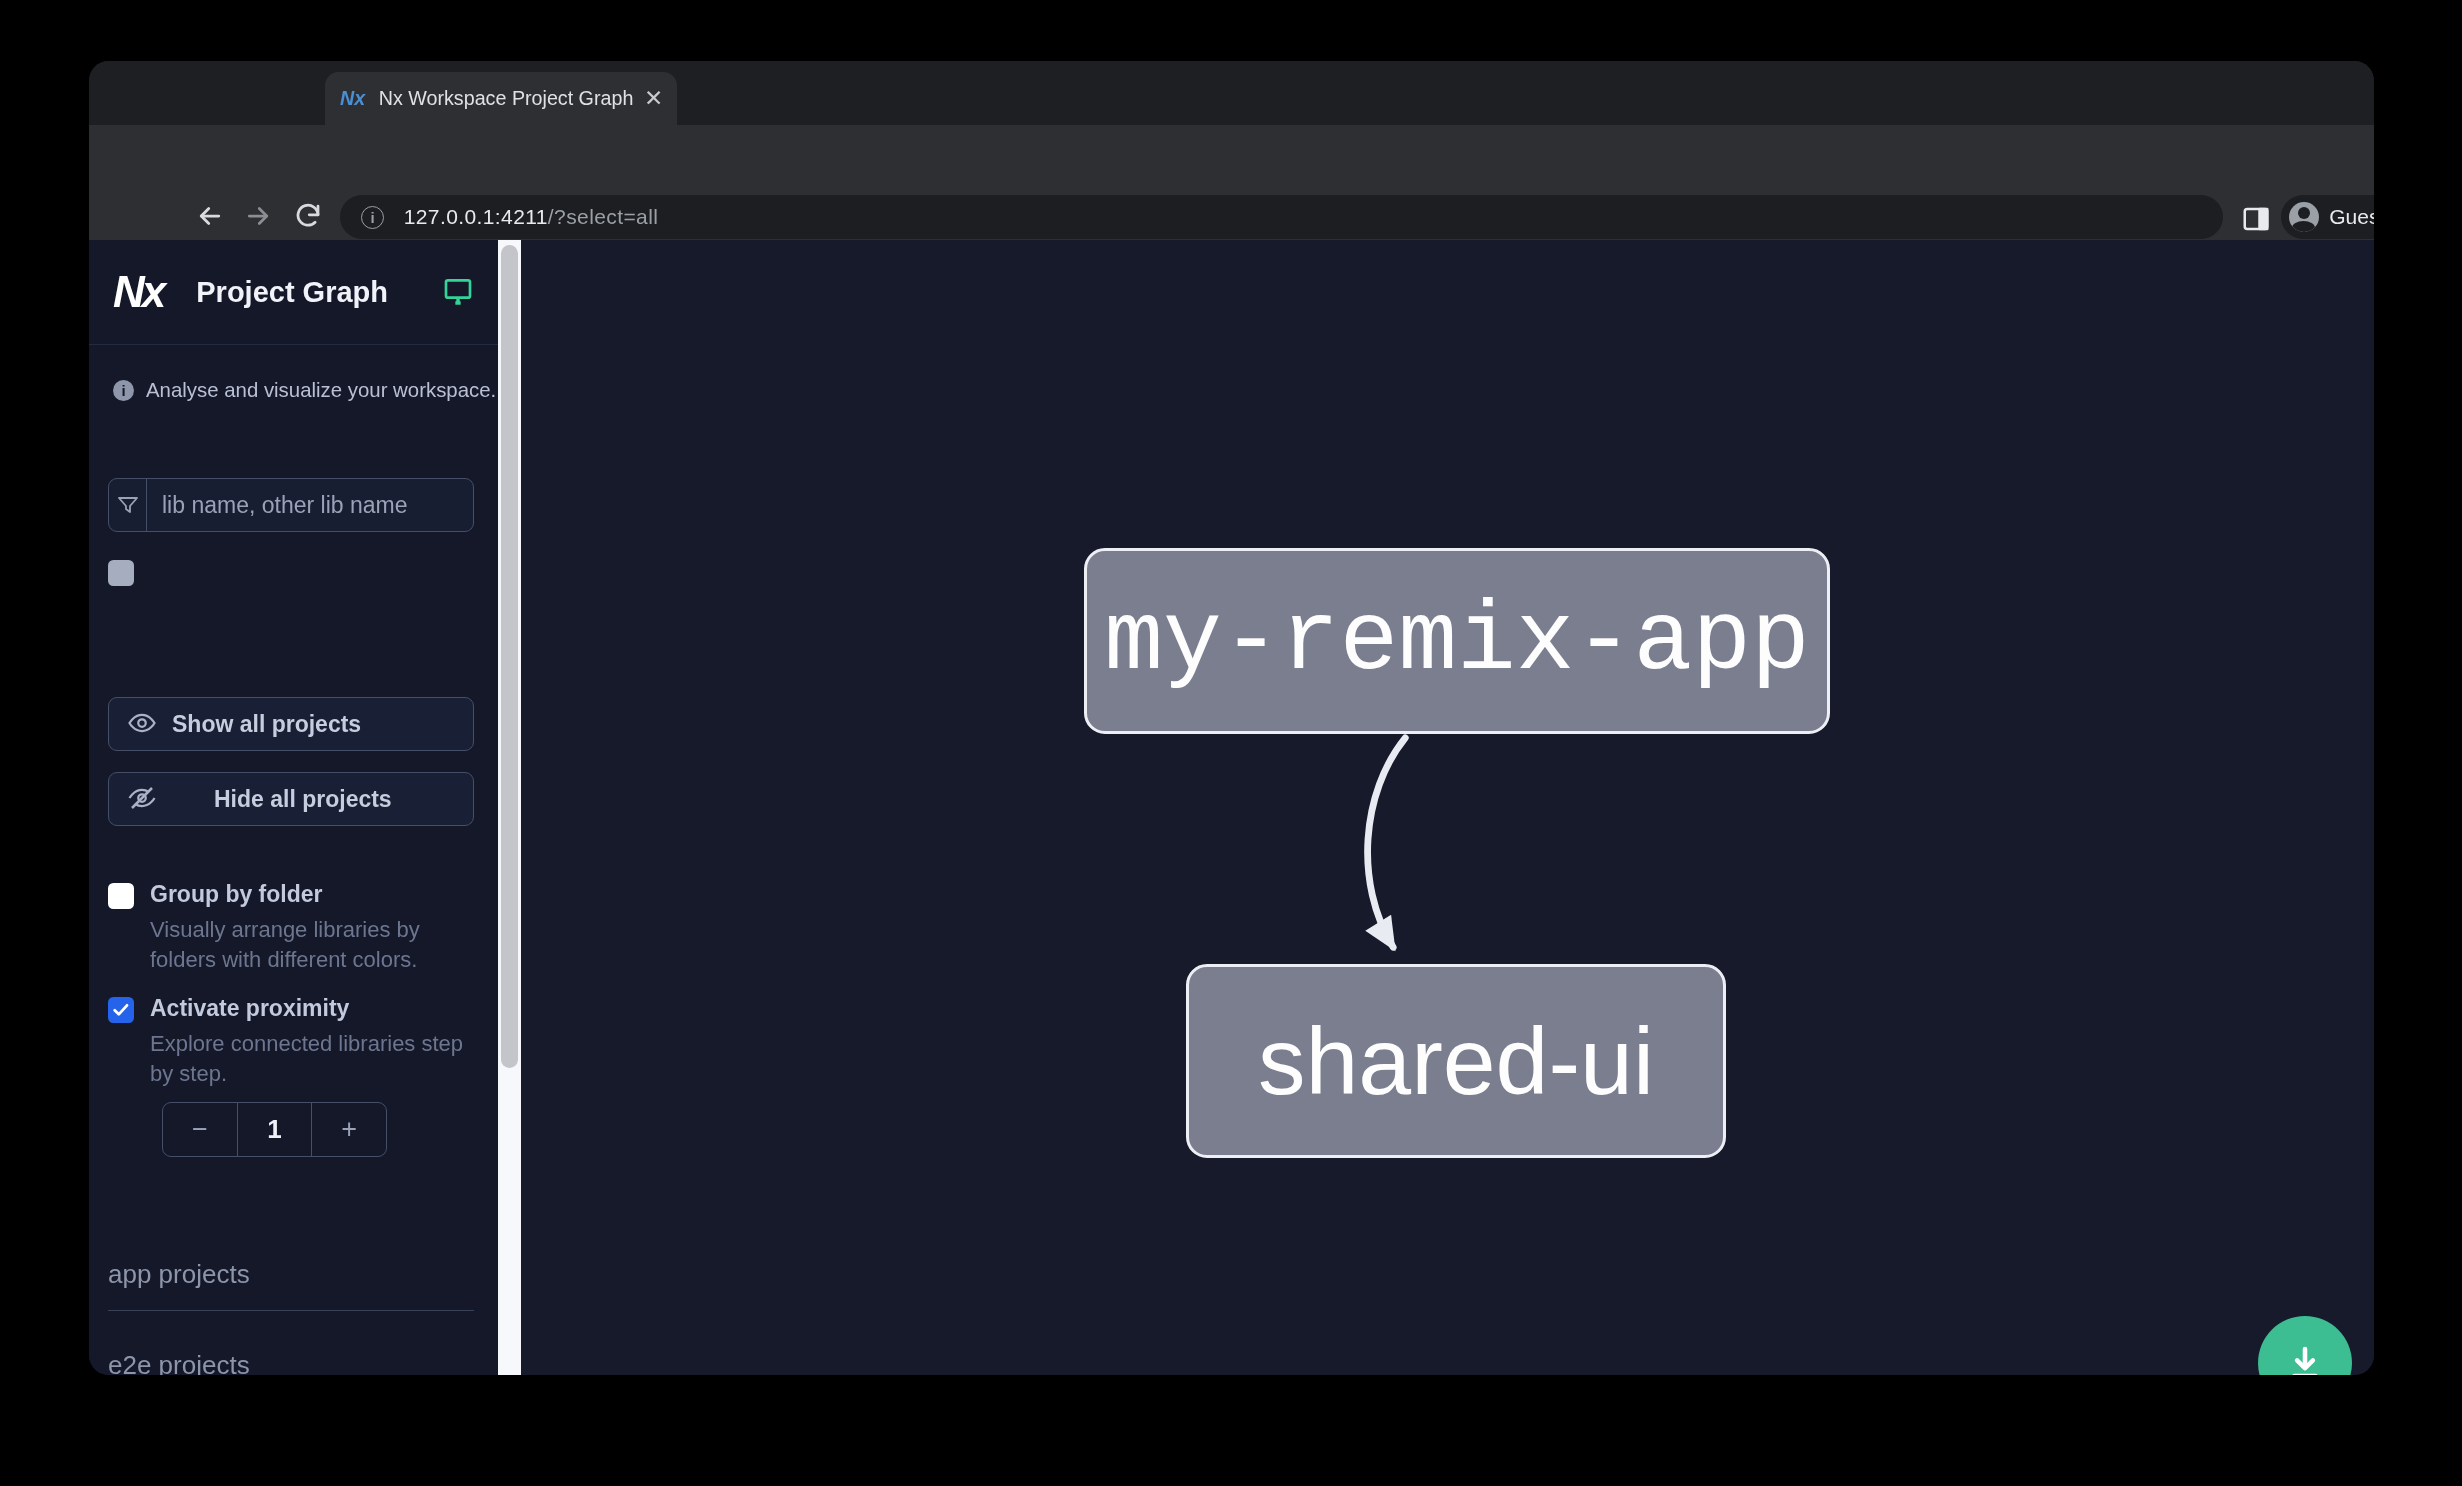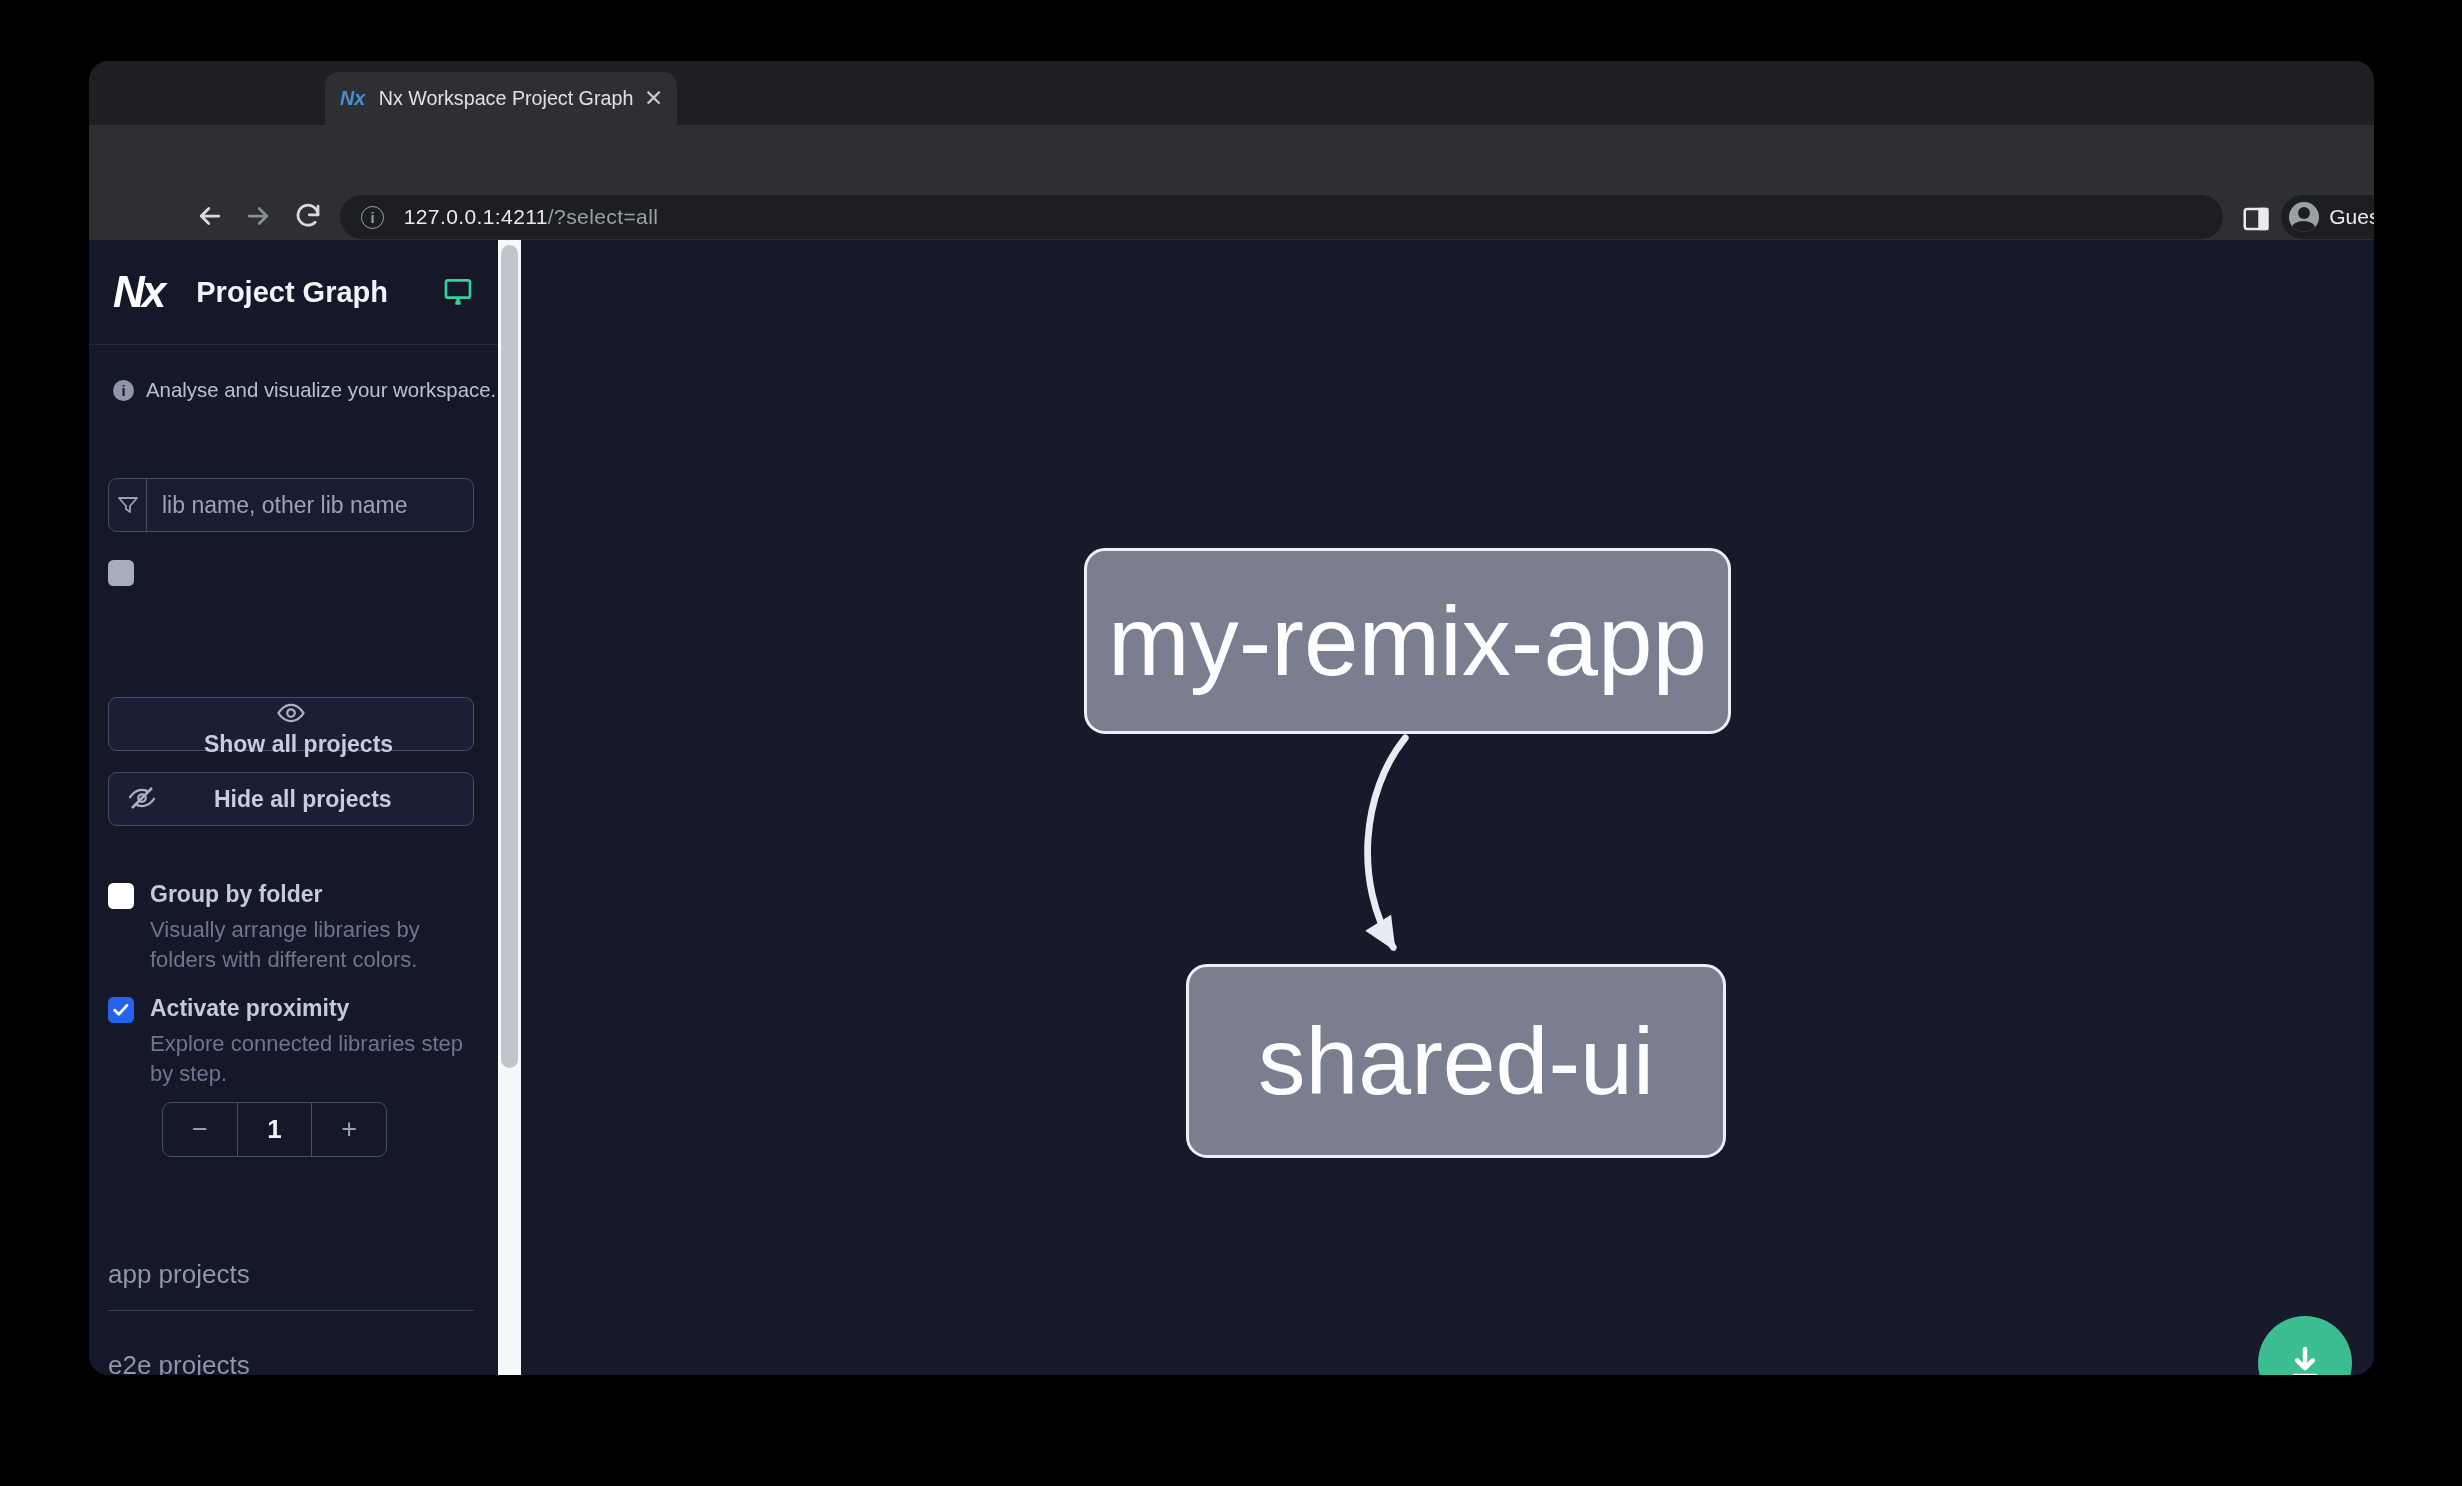--- a/index.html
+++ b/index.html
@@ -82,21 +82,21 @@
   .step-cell { flex:1; display:flex; align-items:center; justify-content:center; font-size:27px; color:#9aa2b8; }
   .step-cell + .step-cell { border-left:1.5px solid #454f68; }
   .step-value { color:#eef1f7; font-weight:700; font-size:26px; }
 
   .sb-section { position:absolute; left:19px; width:366px; border-bottom:1.5px solid #394159;
                 font-size:26px; color:#8d95ab; padding-bottom:19.7px; }
 
   
   .node { position:absolute; background:#7a7e8f; border:3.8px solid #edeff5; border-radius:21px;
           display:flex; align-items:center; justify-content:center; color:#fdfdfe; cursor:pointer; }
-  .node-1 { left:562px; top:308px; width:647px; height:186px; font-size:98px; }
+  .node-1 { left:562px; top:308px; width:746px; height:186px; font-size:98px;font-family:Liberation Mono, monospace; }
   .node-2 { left:664px; top:724px; width:540px; height:194px; font-size:95px; }
   .edge-layer { position:absolute; inset:0; pointer-events:none; }
 
   .fab { position:absolute; left:1736px; top:1076px; width:94px; height:94px; border-radius:50%;
          background:#3cbd92; display:flex; align-items:center; justify-content:center; cursor:pointer; }
 </style>
 </head>
 <body>
 
 <div class="window">
@@ -180,21 +180,21 @@
               <path d="M3 5h18l-7 8v6l-4-3v-3L3 5z"></path>
             </svg>
         </span>
         <input type="text" placeholder="lib name, other lib name" style="">
       </div>
 
       <div class="option" style="top:318px;">
         <span class="chk chk-muted" aria-checked="false"></span>
       </div>
 
-      <div class="sb-btn" style="top:457px;flex-direction:column;">
+      <div class="sb-btn" style="top:457px;">
         <span>
           <svg width="30" height="30" viewBox="0 0 24 24" fill="none" stroke="#aab2c5" stroke-width="1.8">
               <path d="M2 12s3.5-6.5 10-6.5S22 12 22 12s-3.5 6.5-10 6.5S2 12 2 12z"></path>
               <circle cx="12" cy="12" r="3"></circle>
             </svg>
         </span>
         <span class="lbl">Show all projects</span>
       </div>
       <div class="sb-btn" style="top:532px;gap:42px;">
         <span>

